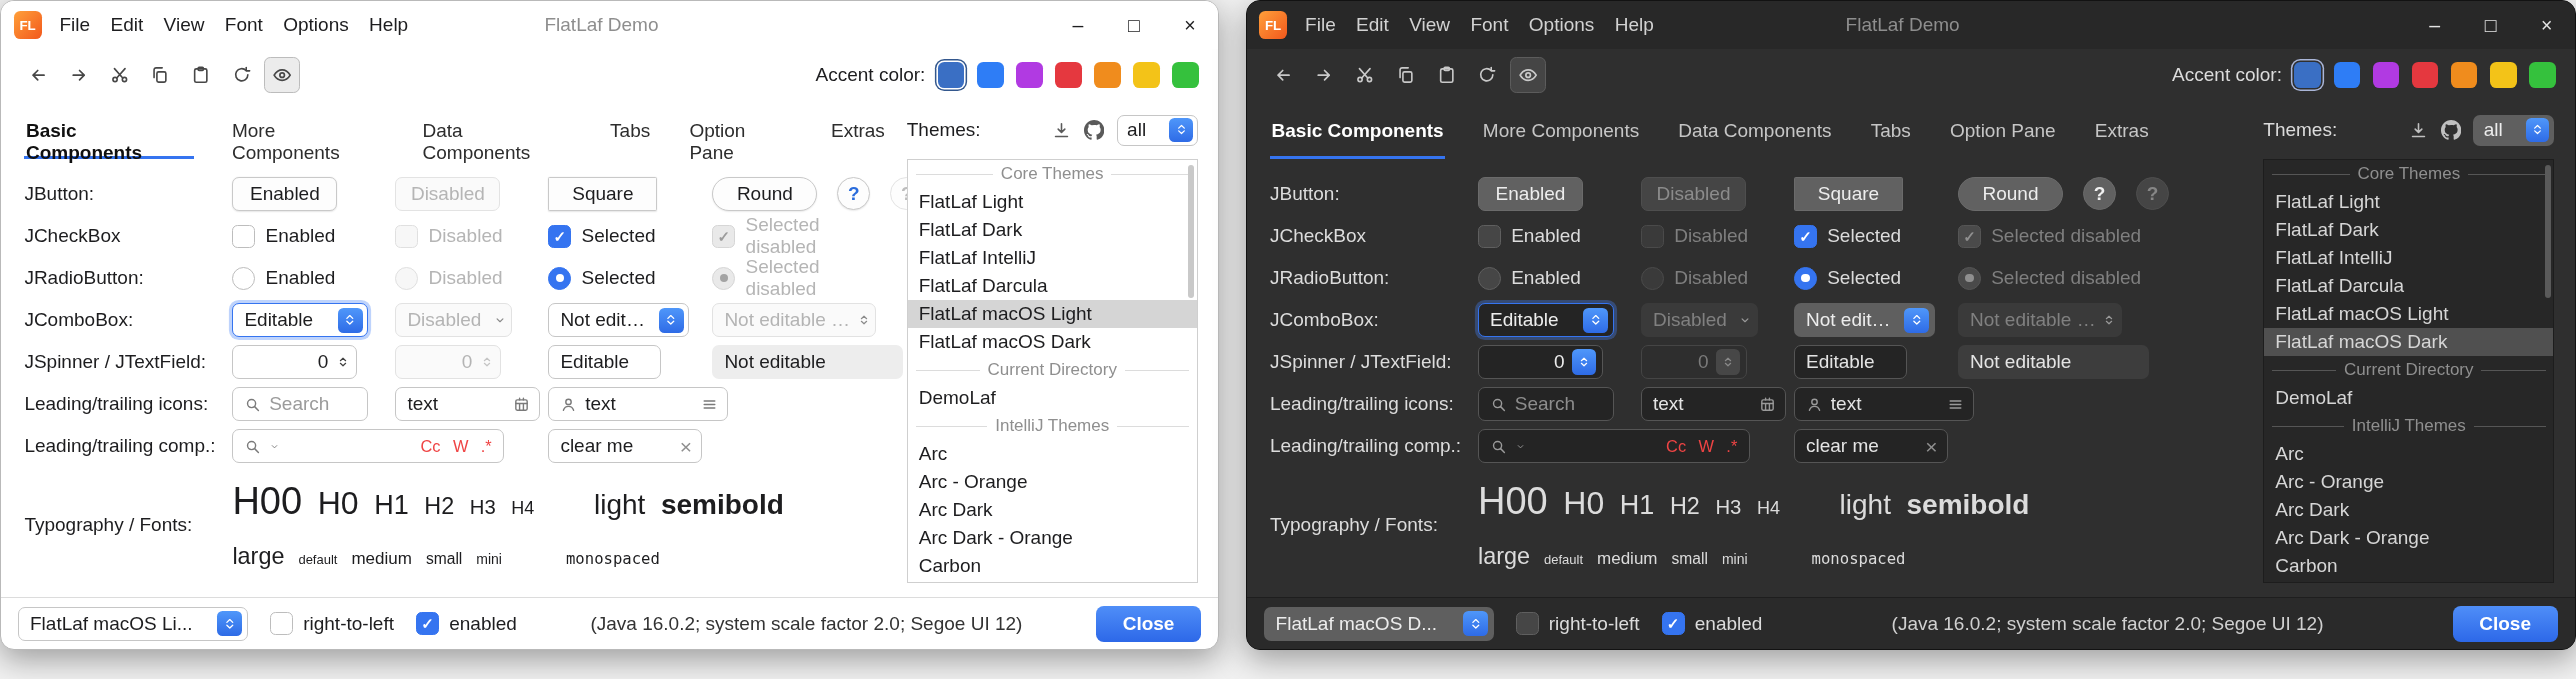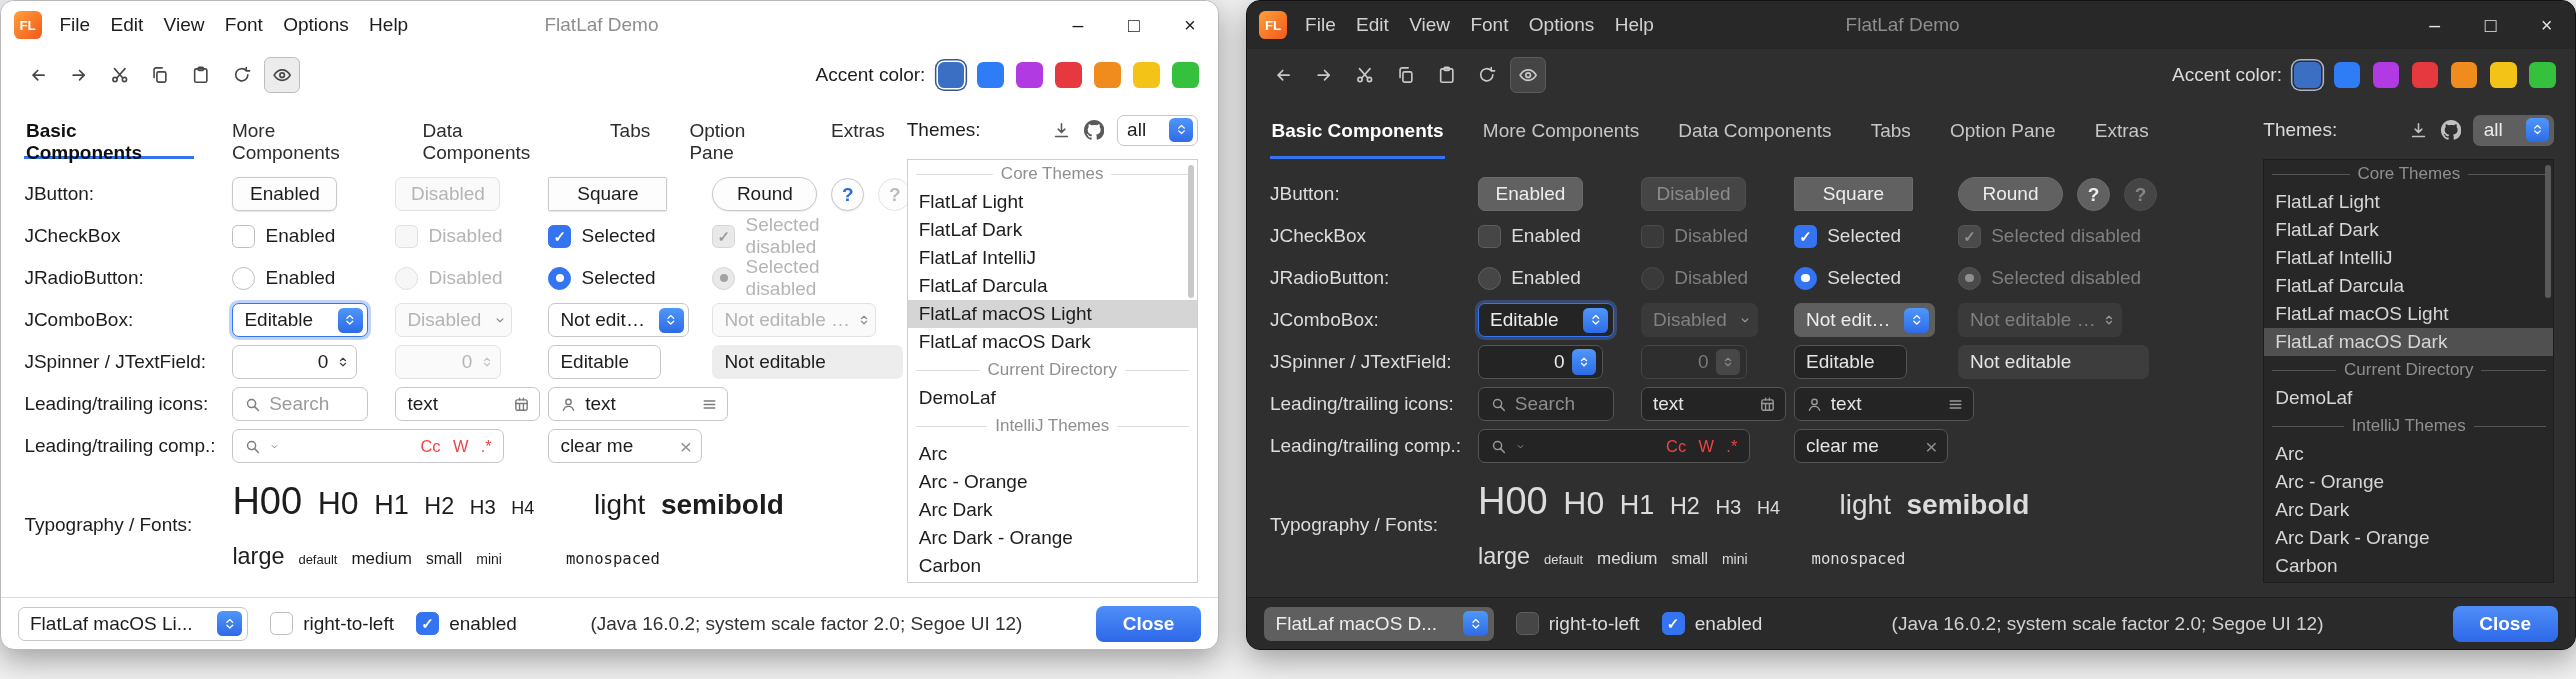--- a/index.html
+++ b/index.html
@@ -46,22 +46,22 @@
 .dark .tab{color:#c6c6c6}
 .tab.sel{border-color:#3574f0;font-weight:700}
 .light .tab.sel{color:#101010}
 .dark .tab.sel{color:#fff}
 .rows{margin-top:14px;display:flex;flex-direction:column}
 .row{display:flex;align-items:center;height:42px}
 .lbl{width:208px;flex:none}
 .sA{width:163px;flex:none;display:flex;align-items:center}
 .sB{width:153px;flex:none;display:flex;align-items:center}
 .sC{width:164px;flex:none;display:flex;align-items:center}
-.sD{flex:1;display:flex;align-items:flex-end;gap:14px}
-.w104{width:81px}.w134{width:105px}.w136{width:106px}.w140{width:119px}.w145{width:113px}.w150{width:117px}.w160{width:125px}.w174{width:136px}.w180{width:141px}.w186{width:145px}.w210{width:164px}.w224{width:154px}.w230{width:180px}.w245{width:191px}.w280{width:230px}.w348{width:272px}
+.sD{flex:1;display:flex;align-items:flex-start;gap:20px}
+.w104{width:81px}.w134{width:105px}.w136{width:106px}.w140{width:109px}.w145{width:113px}.w150{width:117px}.w160{width:125px}.w174{width:136px}.w180{width:141px}.w186{width:145px}.w210{width:164px}.w224{width:154px}.w230{width:180px}.w245{width:191px}.w280{width:230px}.w348{width:272px}
 
 .btn{height:34px;border-radius:7px;display:flex;align-items:center;justify-content:center;flex:none}
 .light .btn{background:#fdfdfd;border:0.8px solid #c9c9c9;box-shadow:0 0.8px 1.6px rgba(0,0,0,.10);color:#1d1d1f}
 .dark .btn{background:#616161;border:0.8px solid #6b6b6b;color:#ededed}
 .light .btn.dis{background:#fafafa;border-color:#e3e3e3;box-shadow:none;color:#b5b5b5}
 .dark .btn.dis{background:#454545;border-color:#4e4e4e;color:#8c8c8c}
 .btn.sq{border-radius:1.6px}
 .btn.rd{border-radius:17px}
 .help{width:33px;height:33px;border-radius:50%;font-weight:700;display:flex;align-items:center;justify-content:center;flex:none}
 .light .help{background:#fdfdfd;border:0.8px solid #c9c9c9;box-shadow:0 0.8px 1.6px rgba(0,0,0,.10);color:#2a6cdc}

